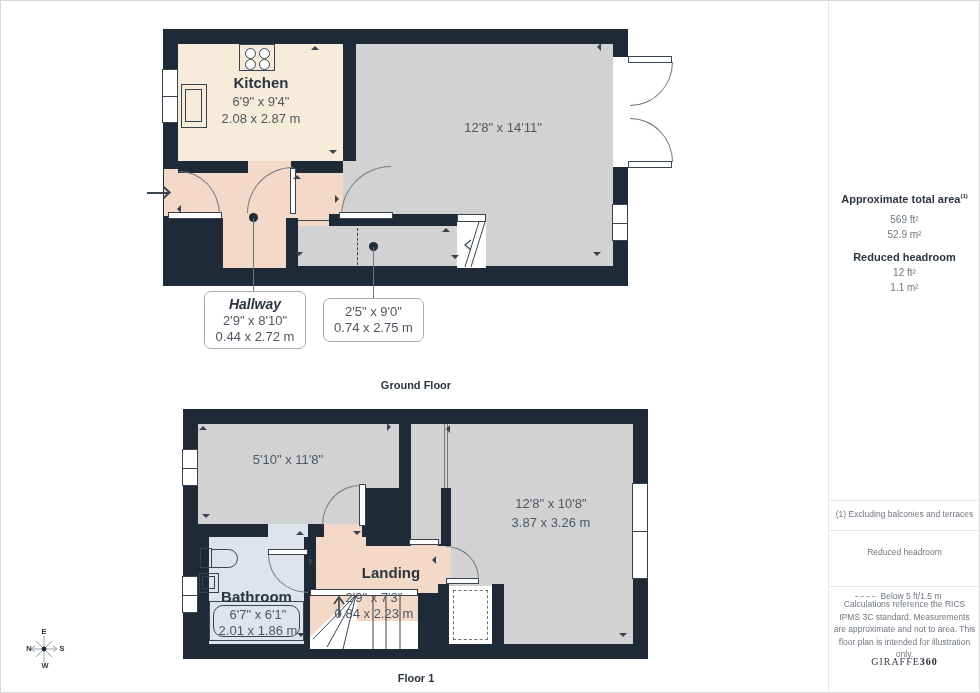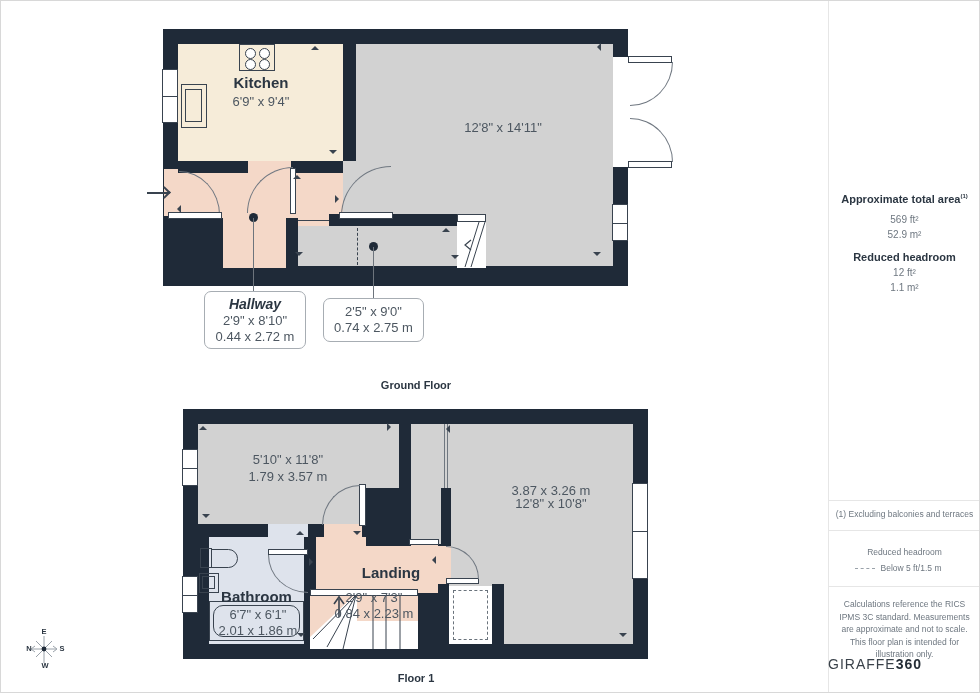--- a/index.html
+++ b/index.html
@@ -39,21 +39,21 @@
   .tk{width:0;height:0;border:4px solid transparent;z-index:4;}
   .tk.up{border-bottom-color:var(--line);border-top-width:0;}
   .tk.down{border-top-color:var(--line);border-bottom-width:0;}
   .tk.left{border-right-color:var(--line);border-left-width:0;}
   .tk.right{border-left-color:var(--line);border-right-width:0;}
   .side{color:var(--muted);font-size:10px;text-align:center;}
   .side.b{color:var(--ink);font-weight:bold;font-size:11px;}
   .small{font-size:8.5px;color:var(--muted);text-align:center;}
   .divider{background:var(--divider);}
   .dash{display:inline-block;width:20px;border-top:1px dashed #9aa2aa;vertical-align:middle;margin-right:6px;}
-  .brand{font-size:14px;color:#3a424a;letter-spacing:1px;}
+  .brand{font-size:10px;color:#3a424a;text-align:center;letter-spacing:1px;font-family:Liberation Serif, serif;}
   .brand b{color:#242d36;}
   .compass-l{position:absolute;font-size:7.5px;font-weight:bold;color:var(--ink);width:12px;text-align:center;}
   .burner{position:absolute;width:9px;height:9px;border:1px solid var(--line);border-radius:50%;background:#fff;}
   .z2{z-index:2}.z3{z-index:3}.z4{z-index:4}
 </style>
 </head>
 <body>
 
 <div class="page">
 
@@ -117,20 +117,21 @@
   <div class="a tk right" style="left:334px;top:194px;"></div>
   <div class="a tk left" style="left:176px;top:204px;"></div>
   <div class="a tk down" style="left:294px;top:251px;"></div>
   <div class="a tk up" style="left:441px;top:227px;"></div>
   <div class="a tk down" style="left:450px;top:254px;"></div>
   <div class="a tk down" style="left:592px;top:251px;"></div>
   <div class="a tk left" style="left:596px;top:42px;"></div>
 
   <div class="a name" style="left:190px;top:73px;width:140px;">Kitchen</div>
   <div class="a dims" style="left:180px;top:92px;width:160px;">6'9" x 9'4"</div>
+  <div class="a dims" style="left:180px;top:109px;width:160px;">2.08 x 2.87 m</div>
   <div class="a dims" style="left:422px;top:118px;width:160px;">12'8" x 14'11"</div>
 
   <div class="a dot" style="left:248px;top:212px;width:9px;height:9px;"></div>
   <div class="a leader" style="left:252px;top:217px;width:1px;height:73px;"></div>
   <div class="a lblbox" style="left:203px;top:290px;width:102px;height:58px;">
     <div class="name">Hallway</div>
     <div class="dims">2'9" x 8'10"</div>
     <div class="dims">0.44 x 2.72 m</div>
   </div>
   <div class="a dot" style="left:368px;top:241px;width:9px;height:9px;"></div>
@@ -205,23 +206,22 @@
   <div class="a tk right" style="left:386px;top:422px;"></div>
   <div class="a tk left" style="left:445px;top:424px;"></div>
   <div class="a tk up" style="left:295px;top:530px;"></div>
   <div class="a tk right" style="left:308px;top:557px;"></div>
   <div class="a tk left" style="left:431px;top:555px;"></div>
   <div class="a tk down" style="left:618px;top:632px;"></div>
   <div class="a tk down" style="left:296px;top:632px;"></div>
   <div class="a tk down" style="left:352px;top:530px;"></div>
 
   <div class="a dims" style="left:207px;top:450px;width:160px;">5'10" x 11'8"</div>
-  <div class="a dims" style="left:207px;top:467px;width:160px;">1.79 x 3.57 m</div>
   <div class="a dims" style="left:470px;top:494px;width:160px;">12'8" x 10'8"</div>
-  <div class="a dims" style="left:470px;top:481px;width:160px;">3.87 x 3.26 m</div>
+  <div class="a dims" style="left:470px;top:513px;width:160px;">3.87 x 3.26 m</div>
   <div class="a name z4" style="left:208px;top:587px;width:95px;">Bathroom</div>
   <div class="a dims z4" style="left:196px;top:606px;width:122px;line-height:16px;">6'7" x 6'1"</div>
   <div class="a dims z4" style="left:196px;top:622px;width:122px;line-height:16px;">2.01 x 1.86 m</div>
   <div class="a name z4" style="left:330px;top:563px;width:120px;">Landing</div>
   <div class="a dims z4" style="left:313px;top:589px;width:120px;line-height:16px;">2'9" x 7'3"</div>
   <div class="a dims z4" style="left:313px;top:605px;width:120px;line-height:16px;">0.84 x 2.23 m</div>
   <div class="a floortitle" style="left:340px;top:671px;width:150px;">Floor 1</div>
 
   <div class="a divider" style="left:827px;top:0;width:1px;height:693px;"></div>
 
@@ -231,25 +231,25 @@
   <div class="a side" style="left:827px;top:213px;width:153px;">569 ft²</div>
   <div class="a side" style="left:827px;top:228px;width:153px;">52.9 m²</div>
   <div class="a side b" style="left:827px;top:250px;width:153px;">Reduced headroom</div>
   <div class="a side" style="left:827px;top:266px;width:153px;">12 ft²</div>
   <div class="a side" style="left:827px;top:281px;width:153px;">1.1 m²</div>
 
   <div class="a divider" style="left:828px;top:499px;width:152px;height:1px;"></div>
   <div class="a small" style="left:827px;top:508px;width:153px;">(1) Excluding balconies and terraces</div>
   <div class="a divider" style="left:828px;top:529px;width:152px;height:1px;"></div>
   <div class="a small" style="left:827px;top:546px;width:153px;">Reduced headroom</div>
-  <div class="a small" style="left:827px;top:562px;width:140px;">
+  <div class="a small" style="left:827px;top:590px;width:140px;">
     <span class="dash"></span><span>Below 5 ft/1.5 m</span>
   </div>
   <div class="a divider" style="left:828px;top:585px;width:152px;height:1px;"></div>
-  <div class="a small" style="left:832px;top:597px;width:143px;line-height:12.5px;">Calculations reference the RICS IPMS 3C standard. Measurements are approximate and not to scale. This floor plan is intended for illustration only.</div>
+  <div class="a small" style="left:832px;top:597px;width:143px;line-height:12.5px;">Calculations reference the RICS IPMS 3C standard. Measurements are approximate and not to area. This floor plan is intended for illustration only.</div>
   <div class="a brand" style="left:827px;top:655px;width:153px;">
     <span>GIRAFFE</span><b>360</b>
   </div>
 
   <svg class="a" style="left:17px;top:622px;" width="52" height="52" viewBox="0 0 52 52">
     <line x1="14" y1="26" x2="38" y2="26" stroke="#9aa2aa" stroke-width="1"></line>
     <line x1="26" y1="13" x2="26" y2="40" stroke="#9aa2aa" stroke-width="1"></line>
     <line x1="18" y1="18" x2="34" y2="34" stroke="#9aa2aa" stroke-width="1"></line>
     <line x1="18" y1="34" x2="34" y2="18" stroke="#9aa2aa" stroke-width="1"></line>
     <polyline points="17,23 13,26 17,29" fill="none" stroke="#9aa2aa" stroke-width="1"></polyline>

